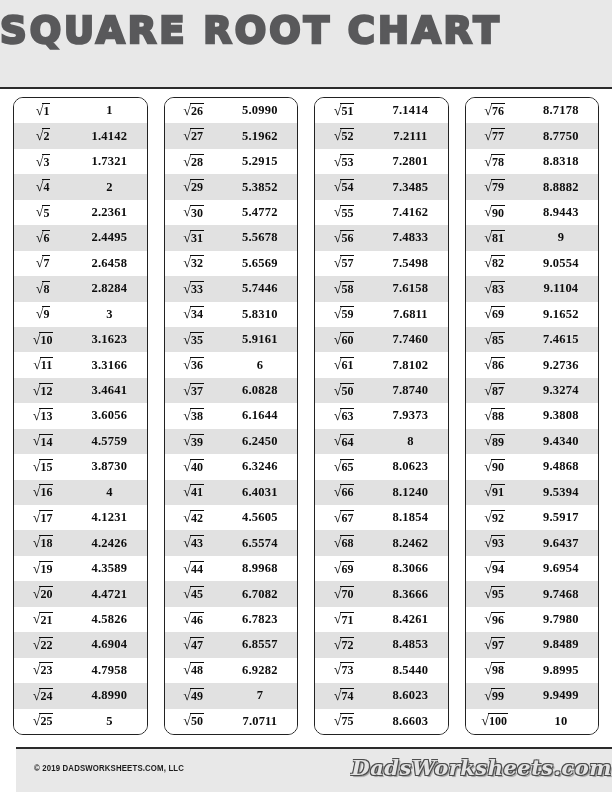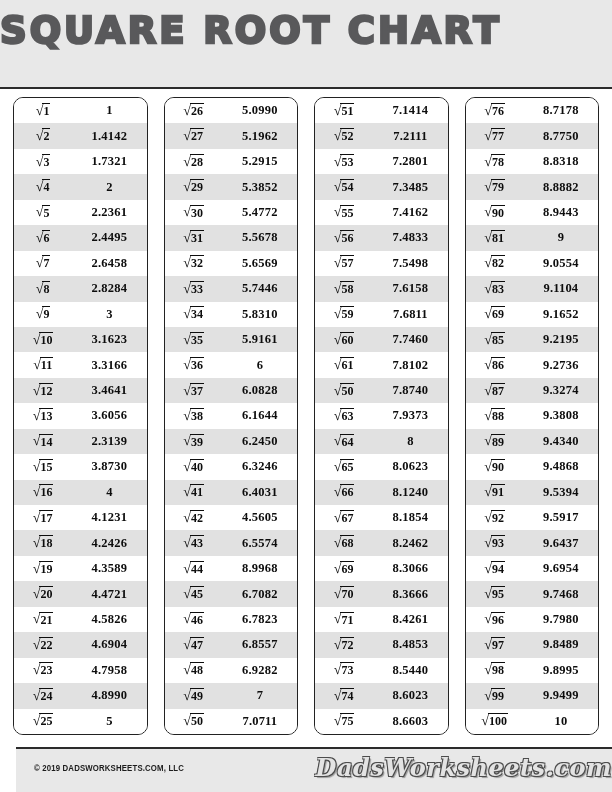--- a/index.html
+++ b/index.html
@@ -97,21 +97,21 @@
     letter-spacing:0.2px;
     color:#1c1c1c;
     transform:scaleX(0.82);
     transform-origin:left center;
     white-space:nowrap;
   }
   .logo{
     font-family:"DejaVu Serif", serif;
     font-style:italic;
     font-weight:bold;
-    font-size:24px;
+    font-size:21px;
     letter-spacing:0.5px;
     color:#e3e3e3;
     text-shadow:
       -1px -1px 0 #4c4c4c,
        1px -1px 0 #4c4c4c,
       -1px  1px 0 #4c4c4c,
        1px  1px 0 #4c4c4c,
        2px  2px 1px #9a9a9a;
     white-space:nowrap;
   }
@@ -214,21 +214,21 @@
           <span class="rad">√</span>
           <span class="radnum">13</span>
         </span>
         <span class="cell val">3.6056</span>
       </div>
       <div class="row stripe">
         <span class="cell sqrt">
           <span class="rad">√</span>
           <span class="radnum">14</span>
         </span>
-        <span class="cell val">2.3139</span>
+        <span class="cell val">4.5759</span>
       </div>
       <div class="row">
         <span class="cell sqrt">
           <span class="rad">√</span>
           <span class="radnum">15</span>
         </span>
         <span class="cell val">3.8730</span>
       </div>
       <div class="row stripe">
         <span class="cell sqrt">
@@ -717,21 +717,21 @@
           <span class="rad">√</span>
           <span class="radnum">69</span>
         </span>
         <span class="cell val">9.1652</span>
       </div>
       <div class="row stripe">
         <span class="cell sqrt">
           <span class="rad">√</span>
           <span class="radnum">85</span>
         </span>
-        <span class="cell val">9.2195</span>
+        <span class="cell val">7.4615</span>
       </div>
       <div class="row">
         <span class="cell sqrt">
           <span class="rad">√</span>
           <span class="radnum">86</span>
         </span>
         <span class="cell val">9.2736</span>
       </div>
       <div class="row stripe">
         <span class="cell sqrt">

